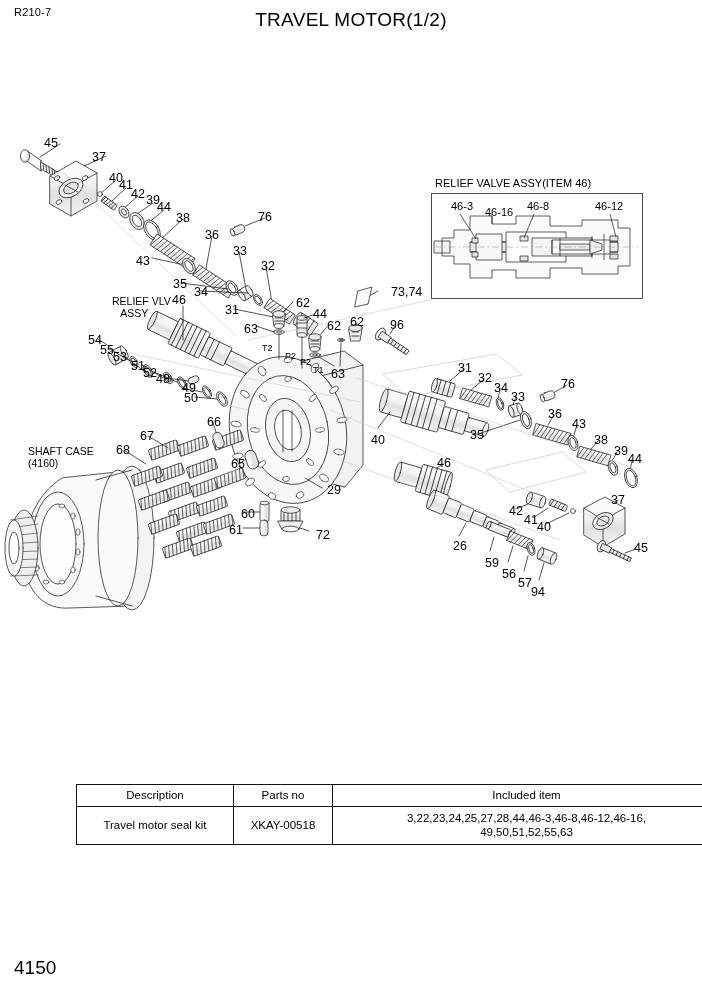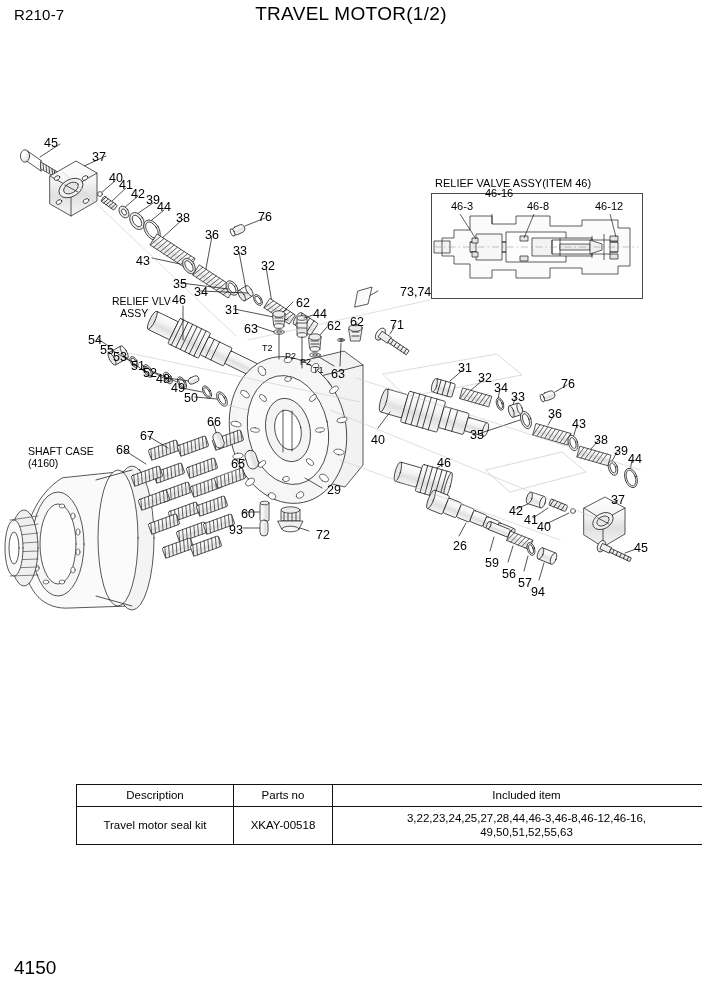--- a/index.html
+++ b/index.html
@@ -20,28 +20,28 @@
     inset: 0;
     width: 702px;
     height: 992px;
   }
 
   
   #model-code {
     position: absolute;
     left: 14px;
     top: 6px;
-    font-size: 15px;
+    font-size: 11px;
     letter-spacing: 0.2px;
     white-space: nowrap;
   }
   #sheet-title {
     position: absolute;
     left: 0;
-    top: 3px;
+    top: 9px;
     width: 702px;
     text-align: center;
     font-size: 19px;
     letter-spacing: 0.3px;
   }
 
   
   #drawing {
     position: absolute;
     left: 0;
@@ -811,36 +811,36 @@
       <div class="callout" style="left: 173px; top: 278px;">35</div>
       <div class="callout" style="left: 194px; top: 286px;">34</div>
       <div class="callout" style="left: 172px; top: 294px;">46</div>
       <div class="callout" style="left: 225px; top: 304px;">31</div>
       <div class="callout" style="left: 88px; top: 334px;">54</div>
       <div class="callout" style="left: 100px; top: 344px;">55</div>
       <div class="callout" style="left: 113px; top: 351px;">53</div>
       <div class="callout" style="left: 131px; top: 360px;">51</div>
       <div class="callout" style="left: 143px; top: 367px;">52</div>
       <div class="callout" style="left: 156px; top: 373px;">48</div>
-      <div class="callout" style="left: 171px; top: 382px;">49</div>
+      <div class="callout" style="left: 182px; top: 382px;">49</div>
       <div class="callout" style="left: 184px; top: 392px;">50</div>
       <div class="callout" style="left: 296px; top: 297px;">62</div>
       <div class="callout" style="left: 313px; top: 308px;">44</div>
       <div class="callout" style="left: 244px; top: 323px;">63</div>
       <div class="callout" style="left: 327px; top: 320px;">62</div>
       <div class="callout" style="left: 350px; top: 316px;">62</div>
       <div class="callout" style="left: 331px; top: 368px;">63</div>
-      <div class="callout" style="left: 390px; top: 319px;">71</div>
-      <div class="callout" style="left: 400px; top: 286px;">73,74</div>
+      <div class="callout" style="left: 390px; top: 319px;">96</div>
+      <div class="callout" style="left: 391px; top: 286px;">73,74</div>
       <div class="callout" style="left: 207px; top: 416px;">66</div>
       <div class="callout" style="left: 140px; top: 430px;">67</div>
       <div class="callout" style="left: 116px; top: 444px;">68</div>
       <div class="callout" style="left: 231px; top: 458px;">65</div>
       <div class="callout" style="left: 229px; top: 508px; padding-left: 12px;">60</div>
-      <div class="callout" style="left: 229px; top: 524px;">93</div>
+      <div class="callout" style="left: 229px; top: 524px;">61</div>
       <div class="callout" style="left: 316px; top: 529px;">72</div>
       <div class="callout" style="left: 327px; top: 484px;">29</div>
       <div class="callout" style="left: 371px; top: 434px;">40</div>
       <div class="callout" style="left: 458px; top: 362px;">31</div>
       <div class="callout" style="left: 478px; top: 372px;">32</div>
       <div class="callout" style="left: 494px; top: 382px;">34</div>
       <div class="callout" style="left: 511px; top: 391px;">33</div>
       <div class="callout" style="left: 561px; top: 378px;">76</div>
       <div class="callout" style="left: 548px; top: 408px;">36</div>
       <div class="callout" style="left: 572px; top: 418px;">43</div>
@@ -855,21 +855,21 @@
       <div class="callout" style="left: 537px; top: 521px;">40</div>
       <div class="callout" style="left: 634px; top: 542px;">45</div>
       <div class="callout" style="left: 453px; top: 540px;">26</div>
       <div class="callout" style="left: 485px; top: 557px;">59</div>
       <div class="callout" style="left: 502px; top: 568px;">56</div>
       <div class="callout" style="left: 518px; top: 577px;">57</div>
       <div class="callout" style="left: 531px; top: 586px;">94</div>
     </div>
   <div id="inset-callout-layer">
       <div class="inset-callout" style="left: 451px; top: 200px;">46-3</div>
-      <div class="inset-callout" style="left: 485px; top: 187px;">46-16</div>
+      <div class="inset-callout" style="left: 485px; top: 206px;">46-16</div>
       <div class="inset-callout" style="left: 527px; top: 200px;">46-8</div>
       <div class="inset-callout" style="left: 595px; top: 200px;">46-12</div>
     </div>
   <div id="block-label-layer">
       <div class="blocklabel" style="left: 112px; top: 296px;">RELIEF VLV
    ASSY</div>
       <div class="blocklabel" style="left: 28px; top: 446px;">SHAFT CASE
 (4160)</div>
     </div>
   <div id="port-label-layer">

